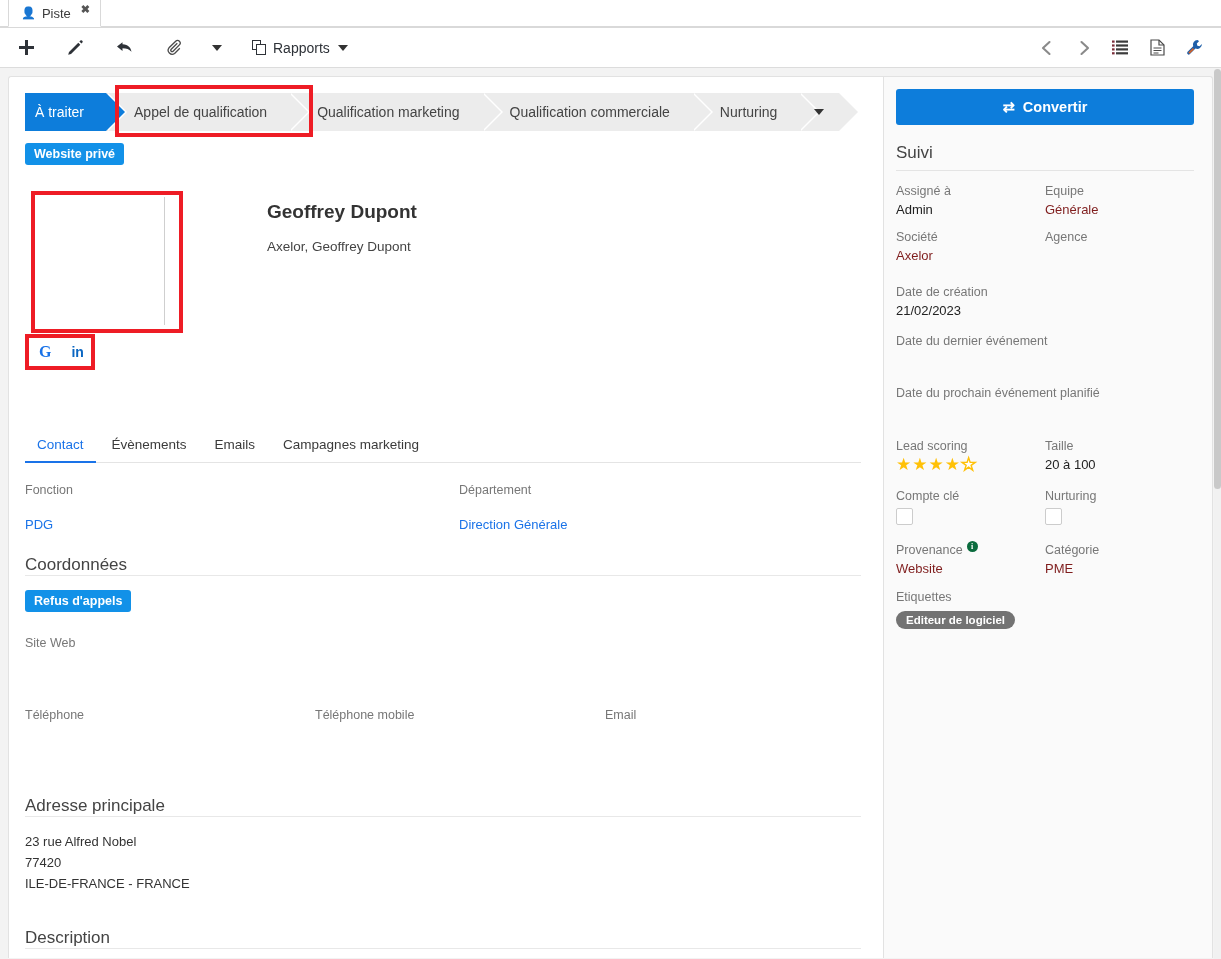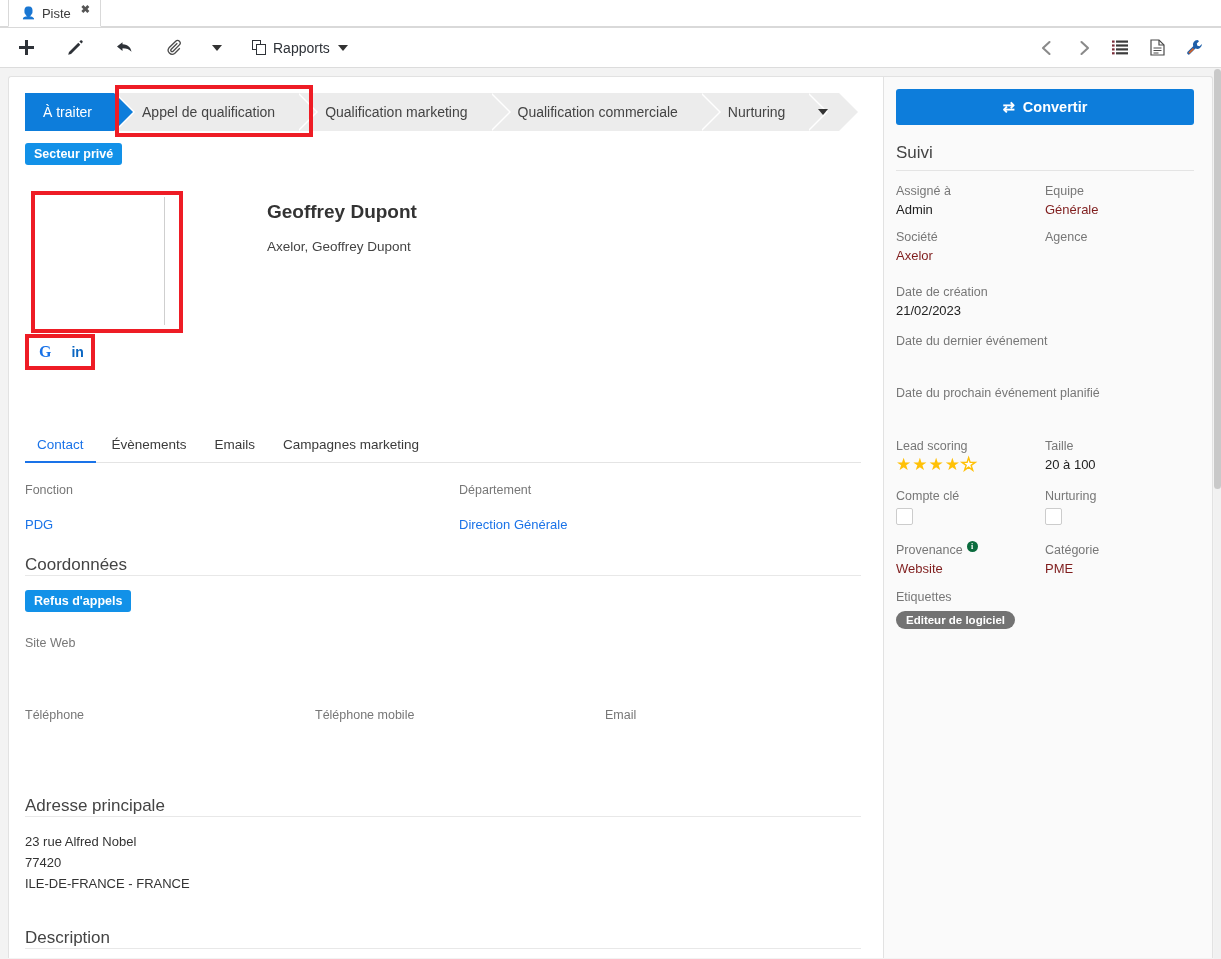--- a/index.html
+++ b/index.html
@@ -106,21 +106,21 @@
   .step {
     position: relative;
     display: flex; align-items: center; justify-content: center;
     font-size: 14px;
     padding: 0 22px 0 28px;
     background: #ececec;
     color: #444;
     white-space: nowrap;
     cursor: pointer;
   }
-  .step:first-child { padding-left: 18px; }
+  .step:first-child { padding-left: 10px; }
   .step.active { background: #0d7ddb; color: #fff; font-weight: 400; }
   .step::after {
     content: "";
     position: absolute; right: -19px; top: 0;
     width: 0; height: 0; z-index: 3;
     border-top: 19px solid transparent;
     border-bottom: 19px solid transparent;
     border-left: 19px solid #ececec;
   }
   .step.active::after { border-left-color: #0d7ddb; }
@@ -373,21 +373,21 @@
       <div class="step">
         <span>Nurturing</span>
       </div>
       <div class="step-caret">
         <div class="caret-dn"></div>
       </div>
       <div class="ann-step"></div>
     </div>
 
     
-    <span class="badge-blue">Secteur privé</span>
+    <span class="badge-blue">Website privé</span>
 
     
     <div class="profile-row">
       <div class="photo-wrap">
         <div class="photo-box"></div>
         <div class="ann-photo"></div>
         <div class="social-row">
           <span class="g-icon">G</span>
           <span class="in-icon">in</span>
           <div class="ann-social"></div>

